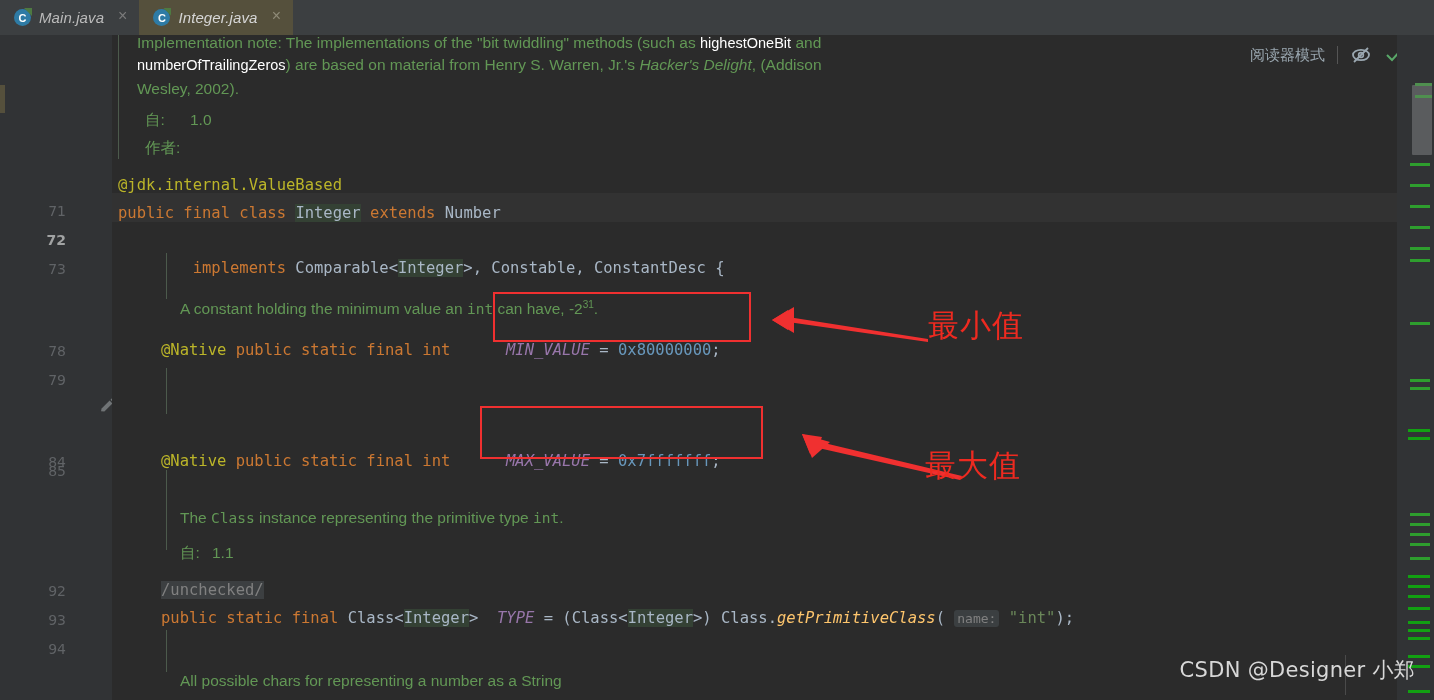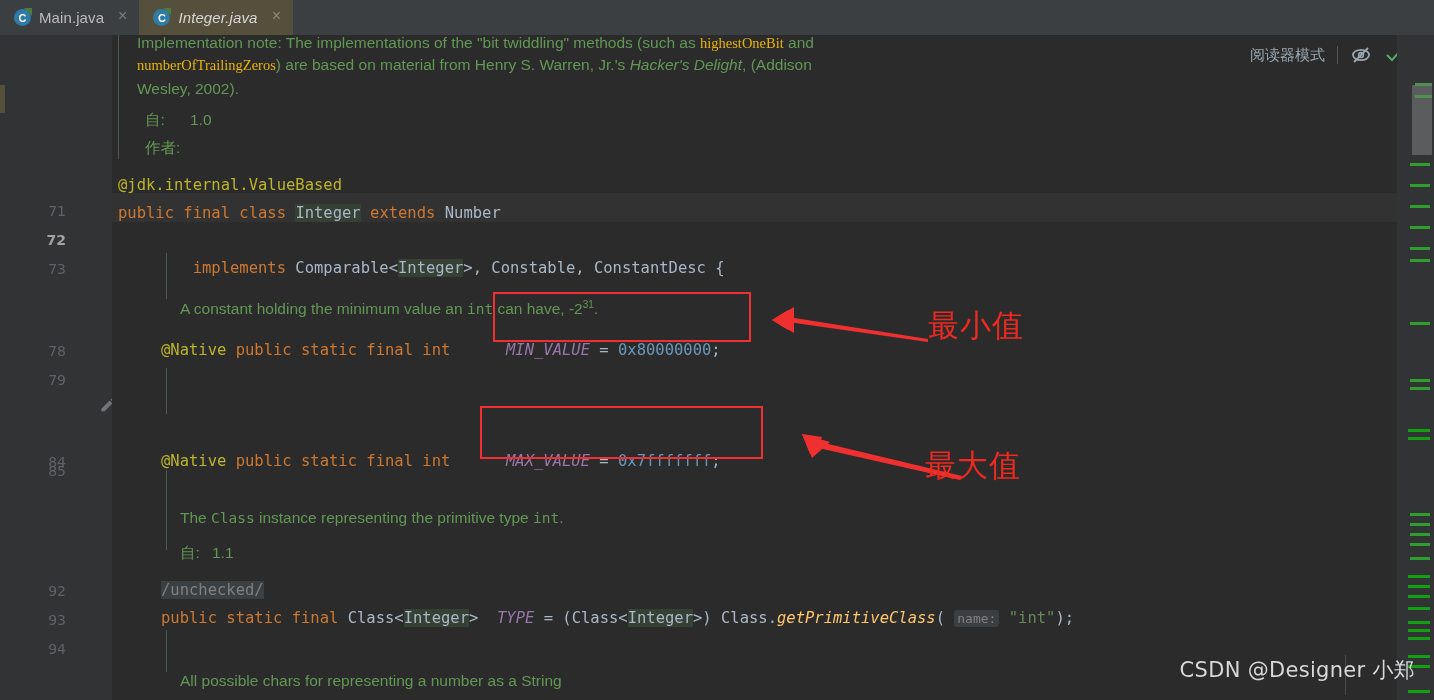--- a/index.html
+++ b/index.html
@@ -17,21 +17,21 @@
     background: #3c3f41; display: flex; align-items: stretch;
   }
   .tab {
     display: flex; align-items: center; gap: 8px;
     padding: 0 10px 0 14px; height: 35px; cursor: default;
     font-size: 15px; color: #bbbbbb;
   }
   .tab.inactive { background: #3c3f41; }
   .tab.active { background: #55503c; color: #d6d6d6; font-style: italic; }
   .tab.active .tab-label { font-style: italic; }
-  .tab-label { white-space: nowrap; letter-spacing: .1px; }
+  .tab-label { white-space: nowrap; letter-spacing: .1px; font-style: italic; }
   .tab-close {
     font-size: 16px; color: #7b7b7b; line-height: 1; padding: 0 2px 3px 6px;
     font-family: "Liberation Sans", sans-serif;
   }
   .tab.active .tab-close { color: #8e8a77; }
   .jicon { width: 17px; height: 17px; position: relative; flex: 0 0 17px; }
   .jicon .circ {
     position: absolute; inset: 0; border-radius: 50%;
     background: #3592c4;
     display: flex; align-items: center; justify-content: center;
@@ -77,21 +77,21 @@
     position: absolute; left: 0; white-space: pre;
     font-family: "DejaVu Sans Mono", monospace; font-size: 15.5px;
     color: #a9b7c6; line-height: 1;
   }
   .doc-line {
     position: absolute; white-space: pre;
     font-family: "Liberation Sans", sans-serif; font-size: 15.5px;
     color: #629755; line-height: 1;
   }
   .doc-mono { font-family: "DejaVu Sans Mono", monospace; font-size: 14.5px; color: #629755; }
-  .doc-link { color: #eab308; font-family: Liberation Serif, serif; font-size: 14.5px; }
+  .doc-link { color: #ffffff; font-family: Liberation Sans, sans-serif; font-size: 14.5px; }
   .doc-ital { font-style: italic; }
   .sup { font-size: 10px; vertical-align: super; margin-top: 32px; }
 
   .docbar { position: absolute; width: 1px; background: #4c5a4c; }
 
   
   .kw   { color: #cc7832; }
   .anno { color: #bbb529; }
   .type { color: #a9b7c6; }
   .cls-hl { background: #344134; }

